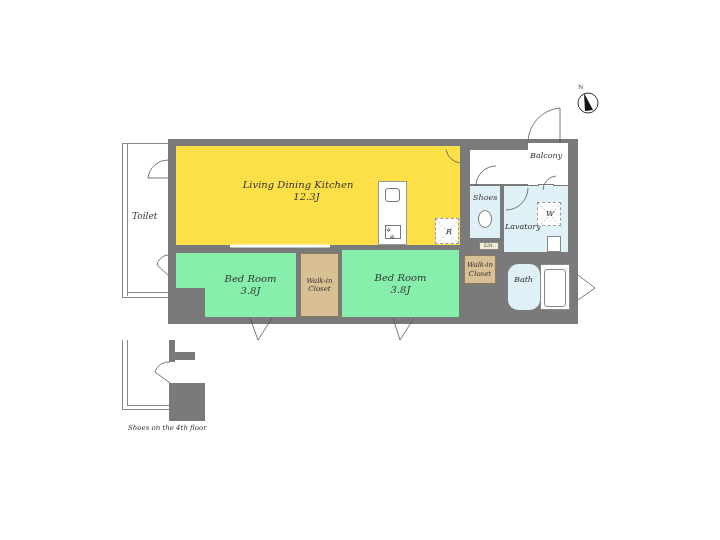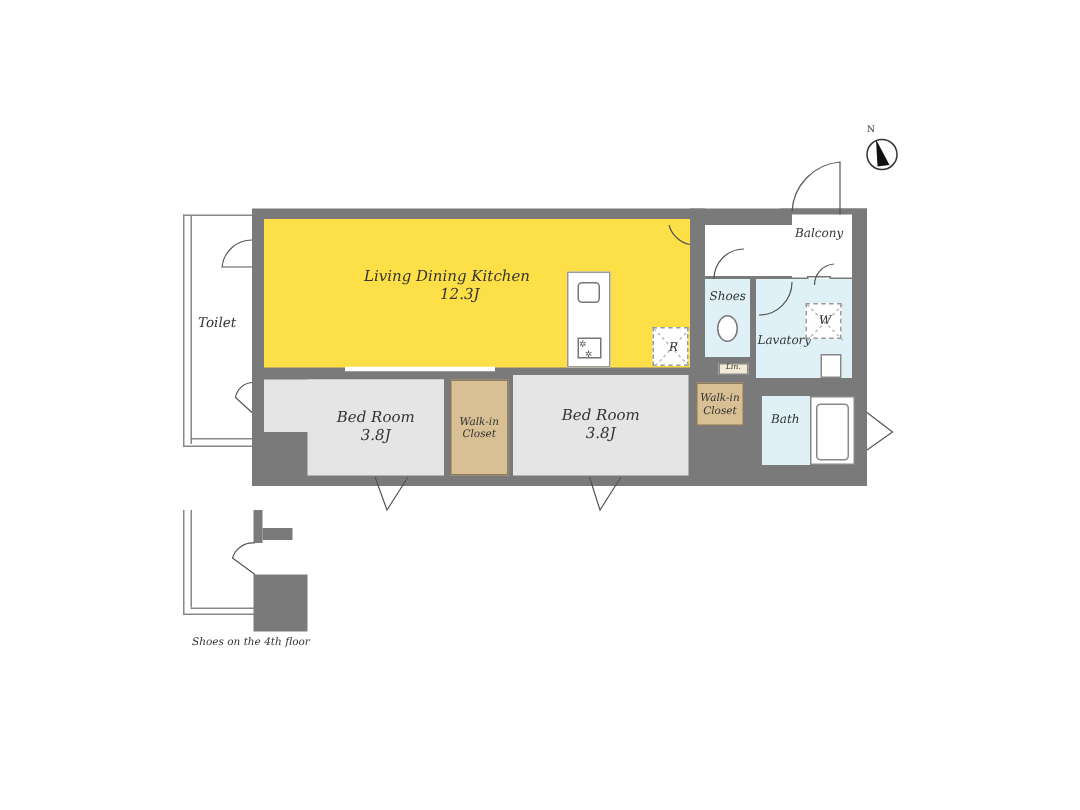--- a/index.html
+++ b/index.html
@@ -2,21 +2,21 @@
 <html><head>
 <meta charset="utf-8">
 <style>
   html, body { margin:0; padding:0; background:#ffffff; }
   body { width:720px; height:540px; position:relative; overflow:hidden; font-family:"DejaVu Serif", serif; }
   .abs { position:absolute; box-sizing:border-box; }
   .wall { background:#7a7a7a; }
   .room { display:flex; flex-direction:column; align-items:center; justify-content:center; text-align:center; }
   .lbl { font-style:italic; color:#333; line-height:1.2; }
   .ldk { background:#fde047; }
-  .bed { background:#e5e5e5; }
+  .bed { background:#86efac; }
   .wic { background:#d9bf94; border:1px solid #8a7a60; }
   .wet { background:#dff0f6; }
   .hall { background:#ffffff; }
   svg { position:absolute; left:0; top:0; }
 </style>
 </head>
 <body>
 
 <div class="abs" style="left:122px;top:143px;width:46px;height:155px;border:1px solid #888;border-right:none;">
   <div class="abs" style="left:4px;top:0;width:1px;height:152px;background:#888;"></div>
@@ -90,21 +90,21 @@
 </div>
 <div class="abs" style="left:537px;top:202px;width:24px;height:24px;background:#fff;border:1px dashed #999;">
   <svg width="24" height="24">
       <line x1="0" y1="0" x2="24" y2="24" stroke="#bbb" stroke-dasharray="2,2"></line>
       <line x1="24" y1="0" x2="0" y2="24" stroke="#bbb" stroke-dasharray="2,2"></line>
     </svg>
   <div class="abs lbl" style="left:8px;top:6px;font-size:8px;">W</div>
 </div>
 <div class="abs" style="left:547px;top:236px;width:14px;height:16px;background:#fff;border:1px solid #888;"></div>
 
-<div class="abs wet" style="left:508px;top:264px;width:32px;height:46px;">
+<div class="abs wet" style="left:508px;top:264px;width:32px;height:46px;border-radius:10px;">
   <div class="abs lbl" style="left:6px;top:11px;font-size:8px;">Bath</div>
   <div class="abs lbl" style="left:4px;top:21px;font-size:8px;margin-left:32px;">Room</div>
 </div>
 <div class="abs" style="left:540px;top:264px;width:30px;height:46px;background:#fff;border:1px solid #888;">
   <div class="abs" style="left:3px;top:4px;width:22px;height:38px;border:1px solid #888;border-radius:3px;"></div>
 </div>
 
 <svg width="720" height="540">
   <g fill="none" stroke="#555" stroke-width="0.8">
 

